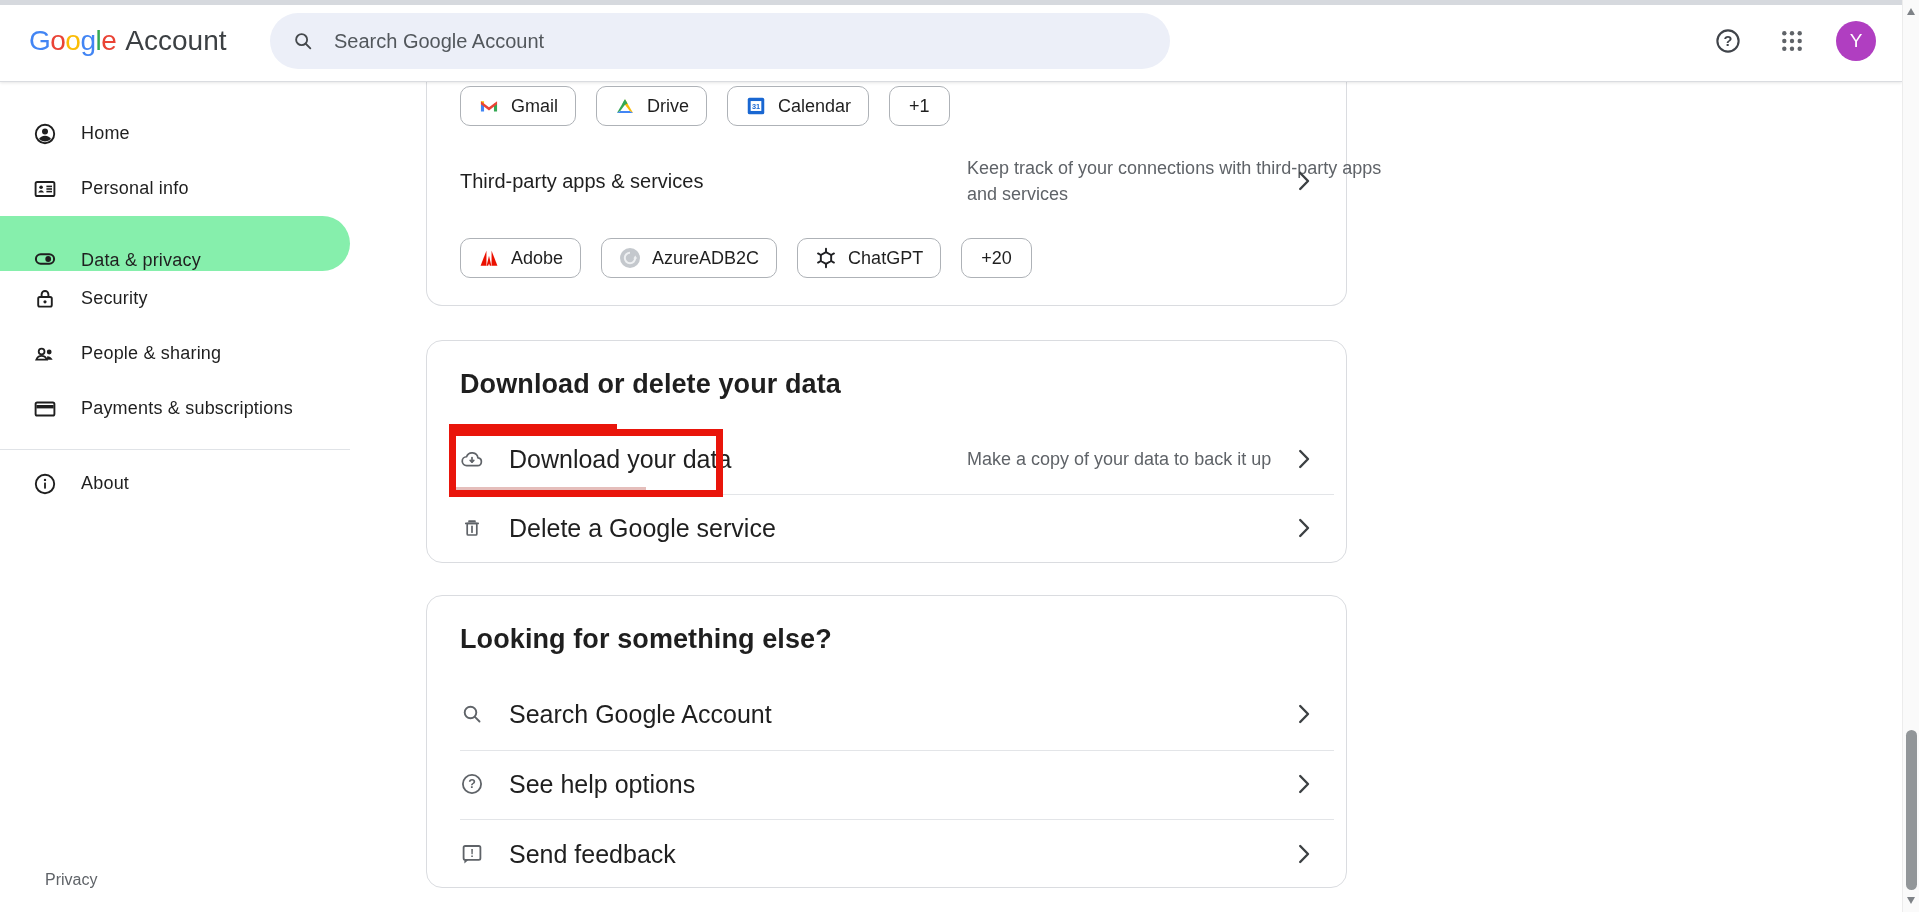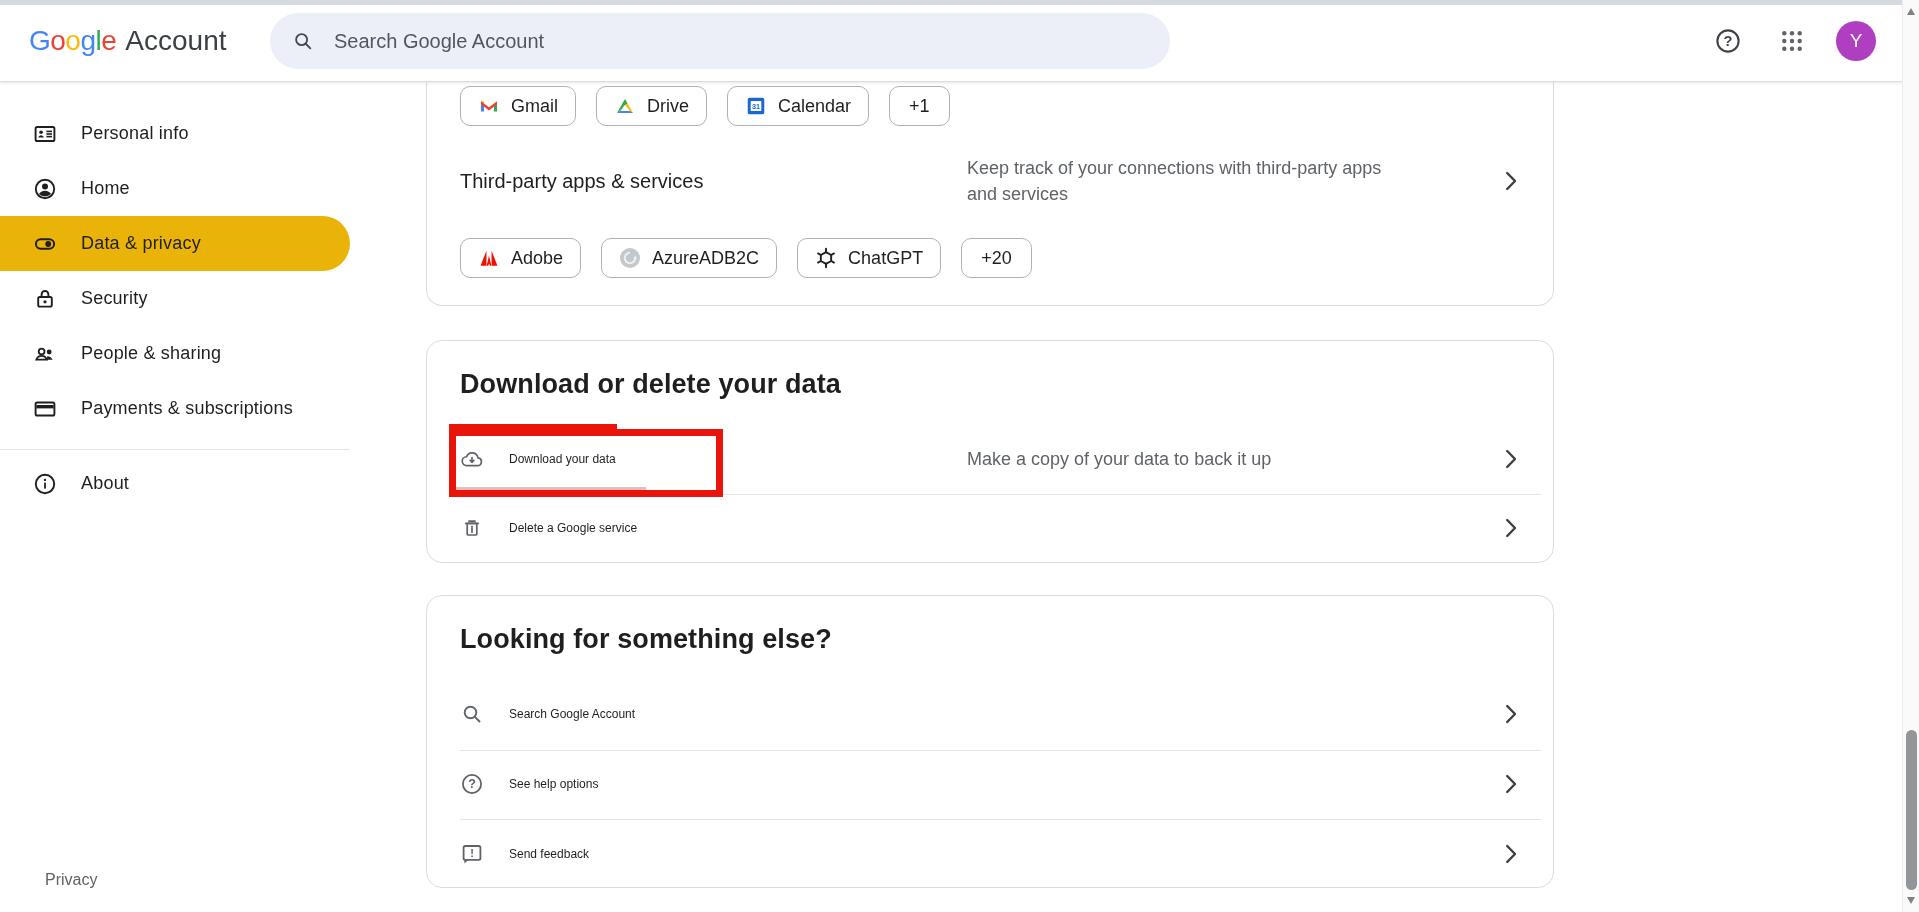--- a/index.html
+++ b/index.html
@@ -22,39 +22,39 @@
 
   .hdr-right { position:absolute; right:26px; top:0; height:82px; display:flex; align-items:center; gap:24px; }
   .icon-btn { width:40px; height:40px; display:flex; align-items:center; justify-content:center; border-radius:50%; cursor:pointer; }
   .avatar { width:40px; height:40px; border-radius:50%; background:#b03ec1; color:#fff; font-size:19px; font-weight:500;
             display:flex; align-items:center; justify-content:center; cursor:pointer; }
 
   
   .sidebar { position:absolute; left:0; top:82px; width:350px; bottom:0; background:#fff; padding-top:24px; }
   .nav-item { height:55px; display:flex; align-items:center; padding-left:33px; gap:24px; cursor:pointer; }
   .nav-item .lbl { font-size:18px; color:#1f1f1f; letter-spacing:.2px; }
-  .nav-item.selected { background:#eab308; border-radius:0 28px 28px 0; }
+  .nav-item.selected { background:#86efac; border-radius:0 28px 28px 0;align-items:flex-end; }
   .nav-divider { height:1px; background:#e0e3e7; margin:13px 0 6px 0; }
 
   
-  .card { position:absolute; left:426px; width:1128px; background:#fff; border:1px solid #dadce0; border-radius:16px; }
+  .card { position:absolute; left:426px; width:921px; background:#fff; border:1px solid #dadce0; border-radius:16px; }
   #card-services { top:82px; height:224px; border-top:none; border-radius:0 0 16px 16px; }
   #card-download { top:340px; height:223px; }
   #card-looking  { top:595px; height:293px; }
 
   .card-title { position:absolute; left:33px; top:28px; font-size:27px; color:#1f1f1f; letter-spacing:.1px; }
 
   .chip-row { position:absolute; left:33px; display:flex; gap:20px; }
   .chip { height:40px; border:1px solid #aeb2b7; border-radius:10px; background:#fff; display:flex; align-items:center;
           padding:0 17px; gap:11px; font-size:18px; color:#1f1f1f; cursor:pointer; }
   .chip.count { padding:0 19px; }
 
   .list-row { position:absolute; left:0; right:0; height:66px; cursor:pointer; }
   .row-icon { position:absolute; left:33px; top:50%; transform:translateY(-50%); width:24px; height:24px; }
-  .row-label { position:absolute; left:82px; top:50%; transform:translateY(-50%); font-size:12px; color:#1f1f1f; }
+  .row-label { position:absolute; left:82px; top:50%; transform:translateY(-50%); font-size:25px; color:#1f1f1f; }
   .row-desc { position:absolute; left:540px; width:430px; top:50%; transform:translateY(-50%);
               font-size:18px; line-height:26px; color:#5f6368; }
   .row-chevron { position:absolute; right:36px; top:50%; transform:translateY(-50%); width:12px; height:20px; }
   .divider { position:absolute; left:33px; right:12px; height:1px; background:#e3e5e8; }
 
   
   .red-box { position:absolute; left:22px; top:88px; width:274px; height:68px; border:7px solid #e9150b; z-index:3; pointer-events:none; }
   .red-box .smudge-top { position:absolute; left:-7px; top:-12px; width:168px; height:6px; background:#e9150b; }
   .red-box .smudge-bot { position:absolute; left:0; bottom:0; width:190px; height:3px; background:rgba(160,20,10,.28); }
 
@@ -119,39 +119,39 @@
     </div>
     <div class="avatar">
       <span>Y</span>
     </div>
   </div>
 </header>
 
 <nav class="sidebar">
   <div class="nav-item">
     <svg width="24" height="24" viewBox="0 0 24 24">
+      <circle cx="12" cy="12" r="9.2" fill="none" stroke="#1f1f1f" stroke-width="1.9"></circle>
+      <circle cx="12" cy="9.6" r="3" fill="#1f1f1f"></circle>
+      <path d="M12 13.8c-2.7 0-5 1.3-6.1 3.3a9.1 9.1 0 0 0 12.2 0c-1.1-2-3.4-3.3-6.1-3.3z" fill="#1f1f1f"></path>
+    </svg>
+    <span class="lbl">Home</span>
+  </div>
+
+  <div class="nav-item">
+    <svg width="24" height="24" viewBox="0 0 24 24">
       <rect x="2.6" y="5" width="18.8" height="14" rx="1.6" fill="none" stroke="#1f1f1f" stroke-width="1.9"></rect>
       <circle cx="8.1" cy="10.3" r="1.8" fill="#1f1f1f"></circle>
       <path d="M5.2 15.6c.5-1.5 1.7-2.4 2.9-2.4s2.4.9 2.9 2.4z" fill="#1f1f1f"></path>
       <g stroke="#1f1f1f" stroke-width="1.6">
         <line x1="13.4" y1="9.4" x2="19" y2="9.4"></line>
         <line x1="13.4" y1="12" x2="19" y2="12"></line>
         <line x1="13.4" y1="14.6" x2="19" y2="14.6"></line>
       </g>
     </svg>
     <span class="lbl">Personal info</span>
-  </div>
-
-  <div class="nav-item">
-    <svg width="24" height="24" viewBox="0 0 24 24">
-      <circle cx="12" cy="12" r="9.2" fill="none" stroke="#1f1f1f" stroke-width="1.9"></circle>
-      <circle cx="12" cy="9.6" r="3" fill="#1f1f1f"></circle>
-      <path d="M12 13.8c-2.7 0-5 1.3-6.1 3.3a9.1 9.1 0 0 0 12.2 0c-1.1-2-3.4-3.3-6.1-3.3z" fill="#1f1f1f"></path>
-    </svg>
-    <span class="lbl">Home</span>
   </div>
 
   <div class="nav-item selected">
     <svg width="24" height="24" viewBox="0 0 24 24">
       <rect x="2.9" y="7.2" width="18.2" height="9.6" rx="4.8" fill="none" stroke="#1f1f1f" stroke-width="2"></rect>
       <circle cx="15.2" cy="12" r="2.9" fill="#1f1f1f"></circle>
     </svg>
     <span class="lbl">Data &amp; privacy</span>
   </div>
 

